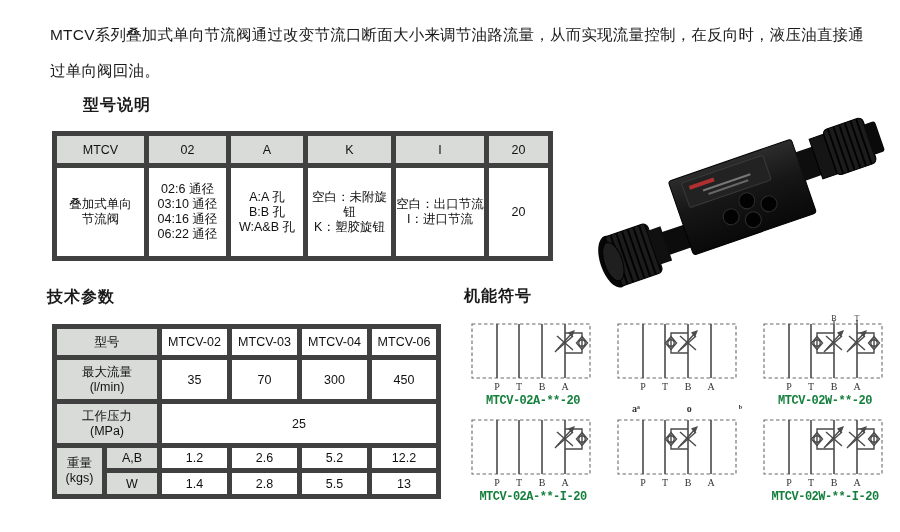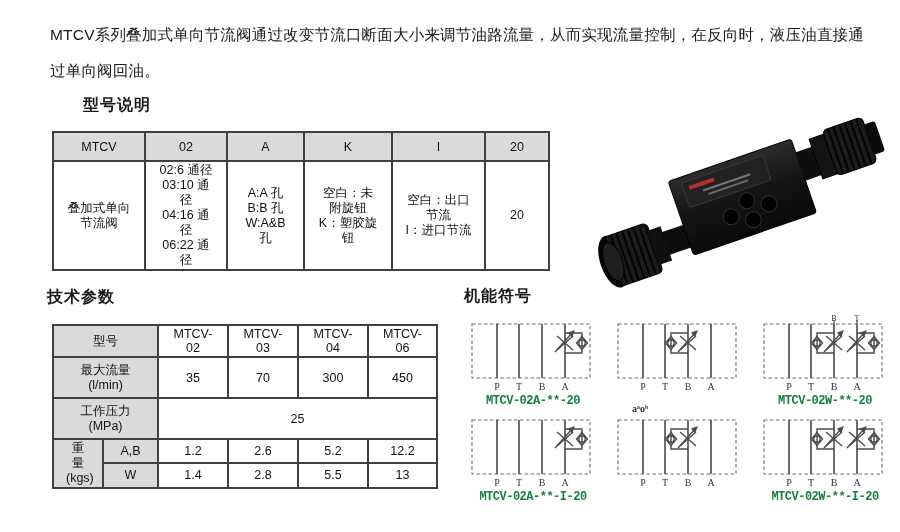--- a/index.html
+++ b/index.html
@@ -12,22 +12,22 @@
 
   
   .heading{position:absolute;margin:0;font-family:"Liberation Serif","DejaVu Serif",serif;
            font-size:16px;font-weight:bold;letter-spacing:1px;}
   .h-model{left:39px;top:95px;margin-left:44px;}
   .h-tech{left:47px;top:287px;}
   .h-symbols{left:464px;top:286px;font-family:Liberation Serif, serif;}
 
   
   table{border-collapse:collapse;position:absolute;table-layout:fixed;}
-  td,th{border:2px solid #404040;text-align:center;vertical-align:middle;
-        font-weight:normal;padding:1px 12px;font-size:12.5px;color:#111;}
+  td,th{border:5px solid #404040;text-align:center;vertical-align:middle;
+        font-weight:normal;padding:1px 0;font-size:12.5px;color:#111;}
   .gray{background:#d8dbd8;}
   .pre{white-space:pre-line;line-height:15px;}
 
   .model-table{left:52px;top:131px;width:496px;}
   .model-table .r-code td{height:25px;}
   .model-table .r-label td{height:24px;}
   .model-table .r-detail td{height:86px;}
 
   .tech-table{left:52px;top:324px;width:384px;}
   .tech-table .r-head th, .tech-table .r-head td{height:24px;}
@@ -37,21 +37,21 @@
   .tech-table .r-w2 td, .tech-table .r-w2 th{height:19px;}
 
   
   .symbols{position:absolute;left:460px;top:314px;width:438px;height:200px;}
   .sym-grid{display:grid;grid-template-columns:repeat(3,146px);grid-auto-rows:96px;}
   .sym-cell{position:relative;text-align:center;}
   .sym-cell svg{display:block;margin:0 auto;}
   .sym-caption{font-family:"Liberation Mono","DejaVu Sans Mono",monospace;
                font-size:12px;font-weight:bold;letter-spacing:-0.5px;color:#15803d;margin-top:0px;}
   .sub-labels{position:absolute;left:172px;top:89px;width:110px;display:flex;
-              justify-content:flex-start;font-family:"Liberation Serif",serif;
+              justify-content:space-between;font-family:"Liberation Serif",serif;
               font-size:10px;font-weight:bold;color:#333;z-index:2;}
 
   
   .photo{position:absolute;left:578px;top:100px;width:318px;height:195px;}
 </style>
 </head>
 <body>
 
 <div class="page">
 

